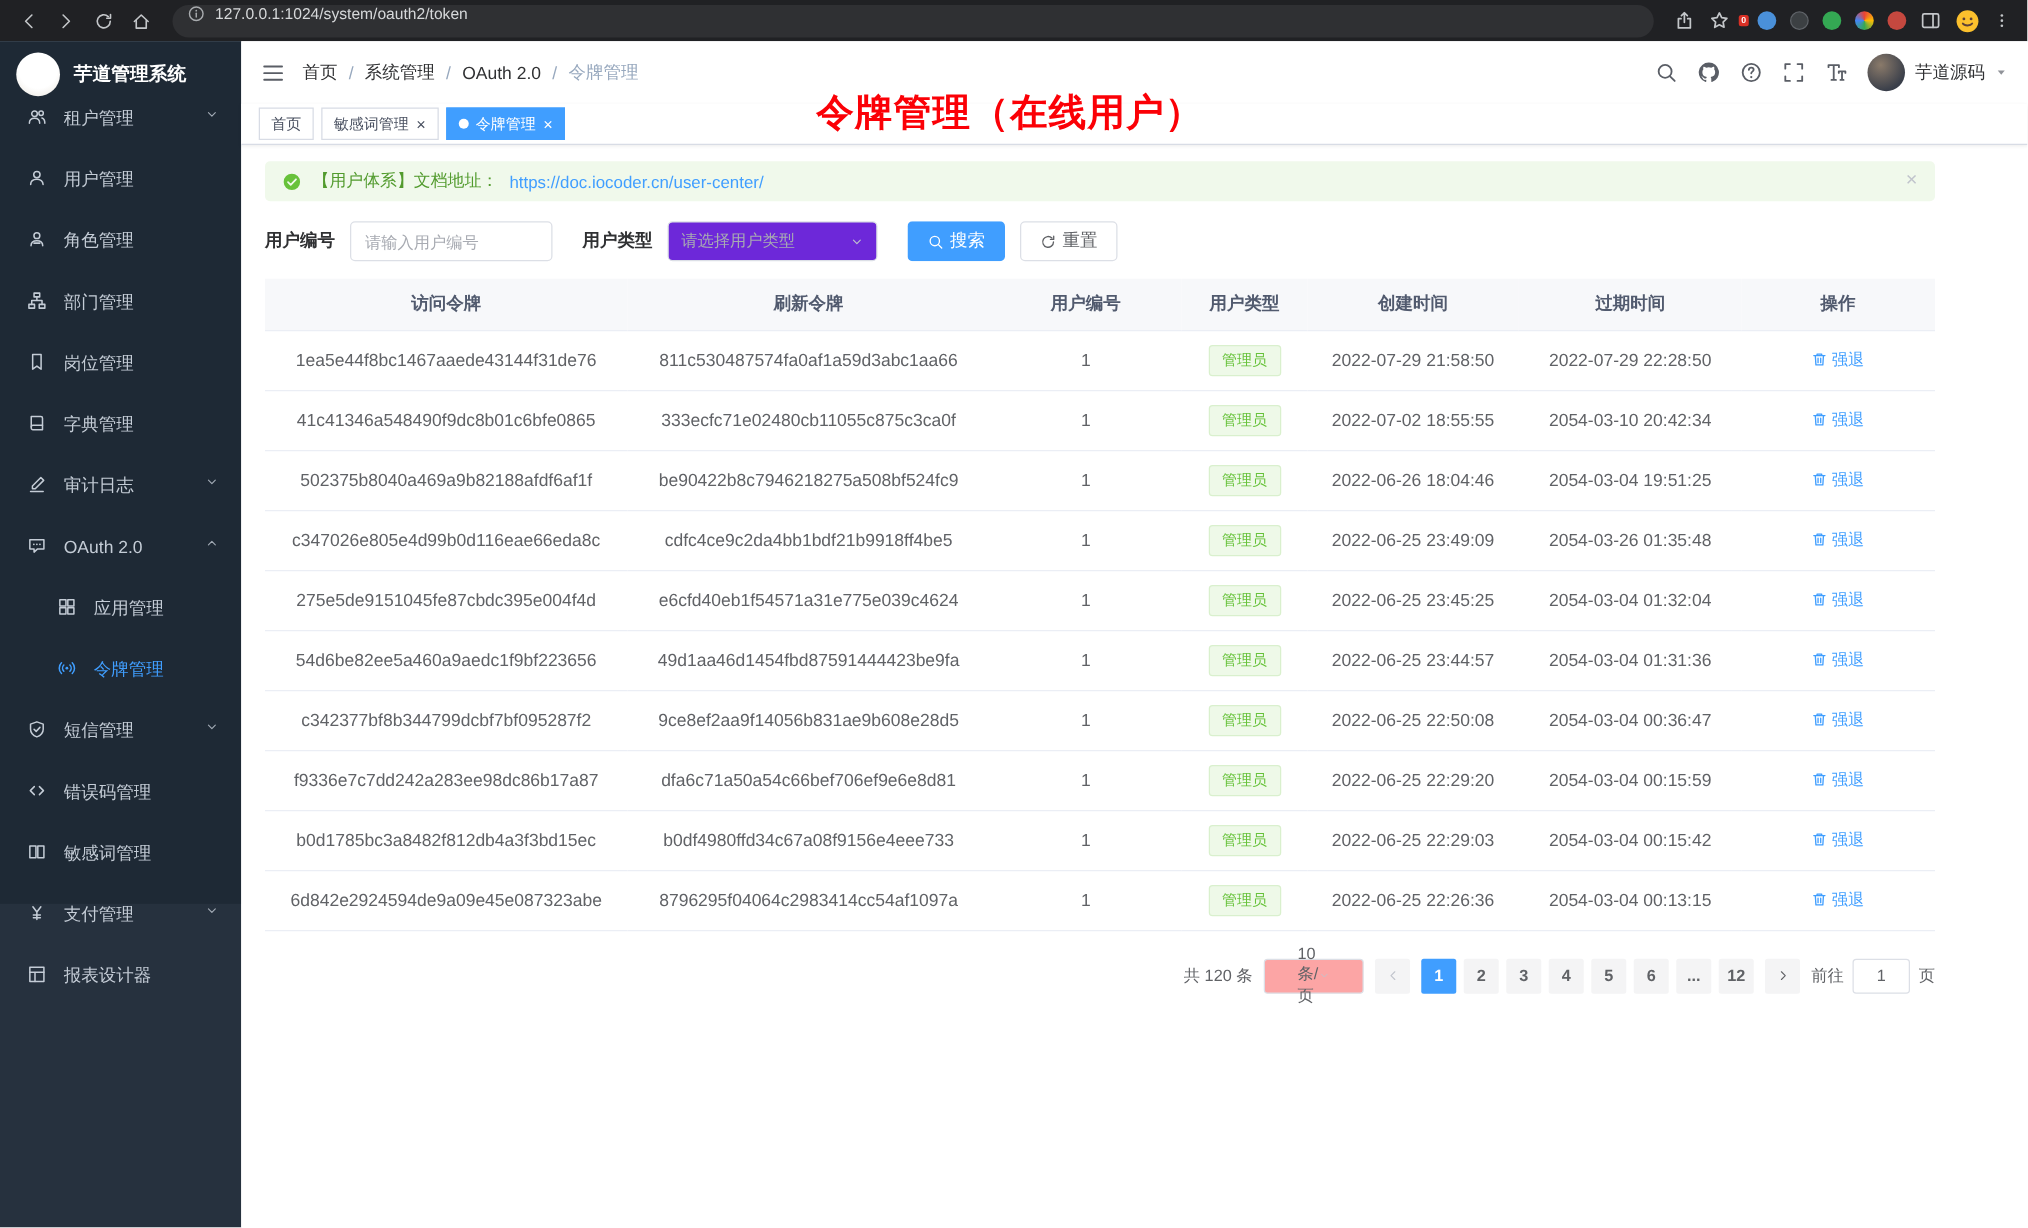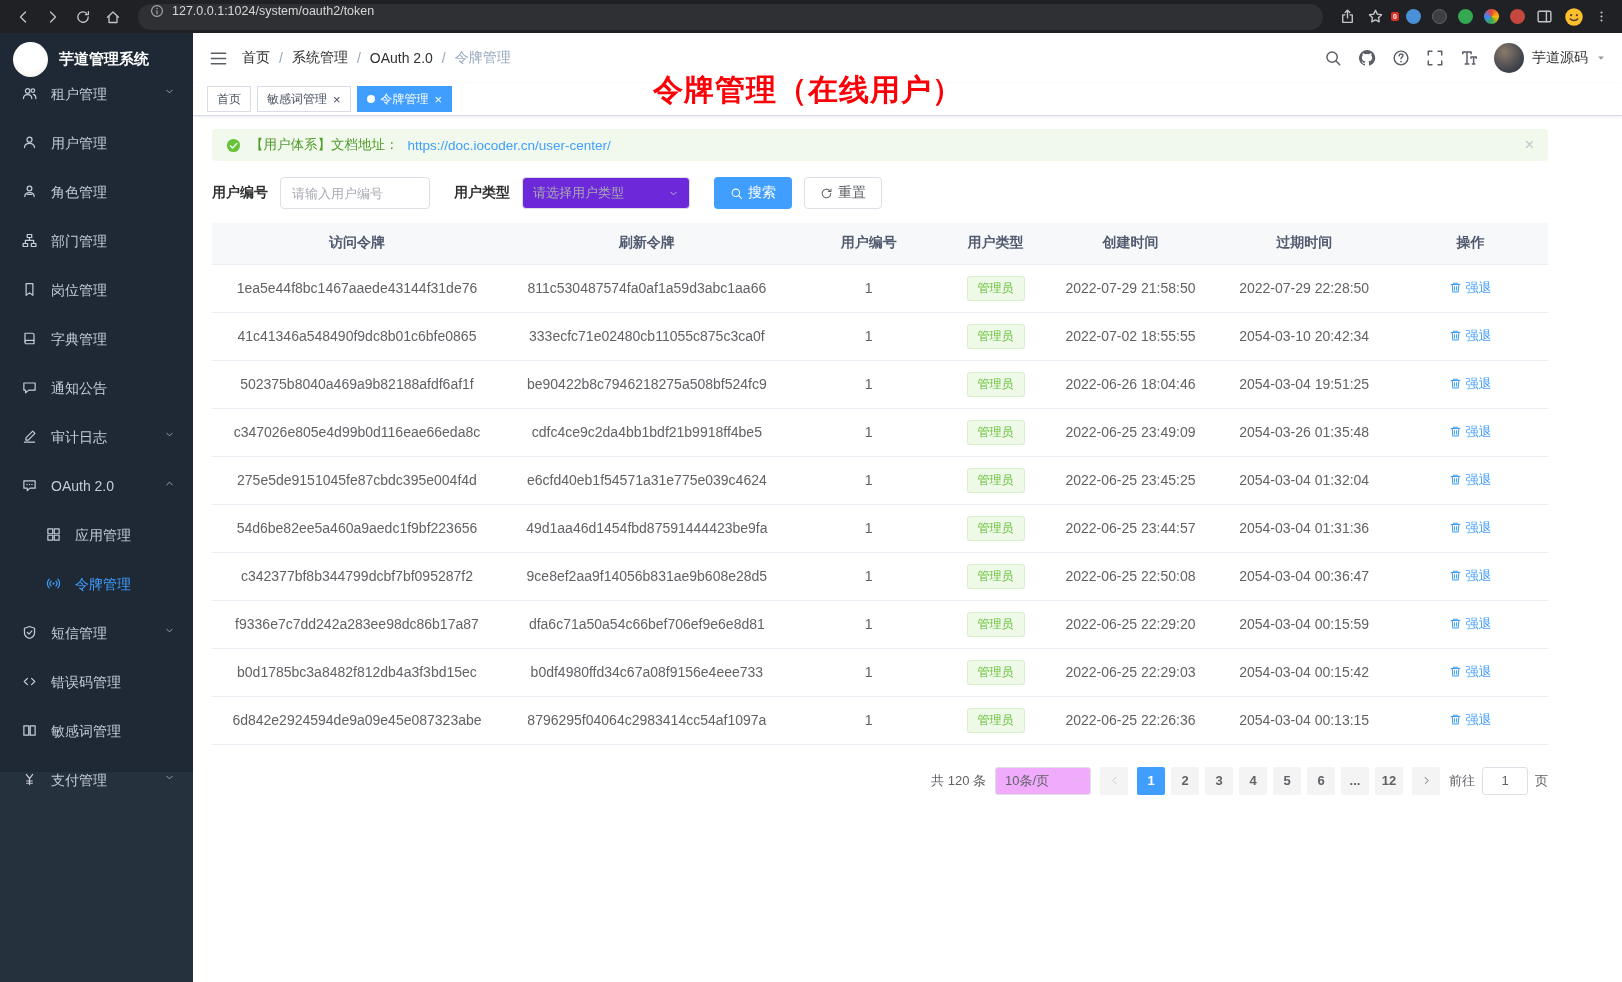--- a/index.html
+++ b/index.html
@@ -64,39 +64,39 @@
 
 .content{flex:1;padding:13px 74px 0 19px;min-width:0}
 .alert{height:32px;background:#f0f9eb;border-radius:4px;display:flex;align-items:center;gap:9px;padding:0 14px;font-size:13.5px;color:#529b2e}
 .alert .icon.chk{width:15px;height:15px}
 .alert-link{color:#409eff;text-decoration:none;cursor:pointer}
 .alert-close{margin-left:auto;color:#c0c4cc;font-size:16px;cursor:pointer;line-height:1}
 
 .filters{display:flex;align-items:center;gap:12px;margin:16px 0 14px}
 .fgroup{display:flex;align-items:center;gap:12px;margin-right:12px}
 .flabel{font-size:14px;font-weight:700;color:#303133}
-.finput{width:150px;height:32px;border:1px solid #dcdfe6;border-radius:4px;padding:0 11px;font-size:13px;color:#606266;outline:none;font-family:inherit}
+.finput{width:162px;height:32px;border:1px solid #dcdfe6;border-radius:4px;padding:0 11px;font-size:13px;color:#606266;outline:none;font-family:inherit}
 .finput::placeholder{color:#a8abb2}
 .fselect{width:168px;height:32px;border:1px solid #dcdfe6;border-radius:4px;padding:0 10px;display:flex;align-items:center;justify-content:space-between;color:#a8abb2;font-size:13px;background:#6d28d9;cursor:pointer}
 .fselect .icon{width:11px;height:11px;color:#c0c4cc}
 .btn{height:32px;border-radius:4px;display:inline-flex;align-items:center;gap:5px;padding:0 15px;font-size:14px;cursor:pointer;border:1px solid transparent;font-family:inherit}
 .btn .icon{width:13px;height:13px}
 .btn-primary{background:#409eff;color:#fff}
 .btn-plain{background:#fff;border-color:#dcdfe6;color:#606266}
 
 table{width:100%;border-collapse:collapse;table-layout:fixed}
 thead th{height:41px;background:#f7f8fa;color:#515a6e;font-weight:700;font-size:14px;border-bottom:1px solid #ebeef5;text-align:center}
 tbody td{height:48px;text-align:center;font-size:14px;color:#606266;border-bottom:1px solid #ebeef5;white-space:nowrap;overflow:hidden;text-overflow:ellipsis}
 .tag-success{display:inline-block;padding:3px 10px;font-size:12px;border-radius:3px;background:#eef9e8;border:1px solid #d9f0cd;color:#67c23a}
 .link-btn{display:inline-flex;align-items:center;gap:3px;color:#409eff;font-size:13px;cursor:pointer}
 .link-btn .icon{width:13px;height:13px}
 
 
 .pagination{display:flex;align-items:center;justify-content:flex-end;gap:9px;margin-top:22px;font-size:13px;color:#606266}
-.psize{width:96px;height:28px;border:1px solid #dcdfe6;border-radius:3px;display:flex;align-items:center;justify-content:space-between;padding:0 9px;background:#f0abfc;cursor:pointer}
+.psize{width:80px;height:28px;border:1px solid #dcdfe6;border-radius:3px;display:flex;align-items:center;justify-content:space-between;padding:0 26px;background:#fca5a5;cursor:pointer}
 .psize .icon{width:9px;height:9px;color:#c0c4cc}
 .pages{display:flex;gap:6px}
 .pbtn{min-width:28px;height:28px;padding:0 3px;background:#f4f4f5;border-radius:2px;display:inline-flex;align-items:center;justify-content:center;color:#606266;font-weight:600;cursor:pointer}
 .pbtn .icon{width:11px;height:11px}
 .pbtn.active{background:#409eff;color:#fff}
 .pbtn.disabled{color:#c0c4cc}
 .goto{display:flex;align-items:center;gap:7px}
 .goto-input{width:46px;height:28px;border:1px solid #dcdfe6;border-radius:3px;text-align:center;font-size:13px;color:#606266;outline:none;font-family:inherit}
 </style>
 </head>
@@ -254,28 +254,20 @@
               <svg viewBox="0 0 16 16" fill="none" stroke="currentColor" stroke-width="1.3" stroke-linecap="round" stroke-linejoin="round">
                 <path d="M3.2 2.4h8.2a1.4 1.4 0 0 1 1.4 1.4v9.8H4.6a1.4 1.4 0 0 1-1.4-1.4z"></path>
                 <path d="M3.2 11.2a1.4 1.4 0 0 1 1.4-1.3h8.2"></path>
               </svg>
             </span>
             <span class="mlabel">字典管理</span>
           </div>
           <div class="menu-item">
             <span class="icon mi">
               <svg viewBox="0 0 16 16" fill="none" stroke="currentColor" stroke-width="1.3" stroke-linecap="round" stroke-linejoin="round">
-                <path d="M2 3.2h12v7.6H7.2L3.8 13.6v-2.8H2z"></path>
-              </svg>
-            </span>
-            <span class="mlabel">通知公告</span>
-          </div>
-          <div class="menu-item">
-            <span class="icon mi">
-              <svg viewBox="0 0 16 16" fill="none" stroke="currentColor" stroke-width="1.3" stroke-linecap="round" stroke-linejoin="round">
                 <path d="M11.4 2.2l2.4 2.4-7.2 7.2H4.2V9.4z"></path>
                 <path d="M2.6 14h10.8"></path>
               </svg>
             </span>
             <span class="mlabel">审计日志</span>
             <span class="icon arrow">
               <svg viewBox="0 0 16 16" fill="none" stroke="currentColor" stroke-width="1.3" stroke-linecap="round" stroke-linejoin="round">
                 <path d="M4 6l4 4 4-4"></path>
               </svg>
             </span>
@@ -354,20 +346,29 @@
             <svg viewBox="0 0 16 16" fill="none" stroke="currentColor" stroke-width="1.3" stroke-linecap="round" stroke-linejoin="round">
               <path d="M4.6 2.6L8 7.1l3.4-4.5M8 7.1v6.3M5 9.6h6M5 12h6"></path>
             </svg>
           </span>
           <span class="mlabel">支付管理</span>
           <span class="icon arrow">
             <svg viewBox="0 0 16 16" fill="none" stroke="currentColor" stroke-width="1.3" stroke-linecap="round" stroke-linejoin="round">
               <path d="M4 6l4 4 4-4"></path>
             </svg>
           </span>
+        </div>
+        <div class="menu-item">
+          <span class="icon mi">
+            <svg viewBox="0 0 16 16" fill="none" stroke="currentColor" stroke-width="1.3" stroke-linecap="round" stroke-linejoin="round">
+              <rect x="2" y="2" width="12" height="12"></rect>
+              <path d="M2 6.2h12M6.4 6.2V14"></path>
+            </svg>
+          </span>
+          <span class="mlabel">报表设计器</span>
         </div>
       </nav>
   </aside>
 
   <div class="main">
 
     <div class="annotation">令牌管理（在线用户）</div>
 
     <header class="topbar">
       <span class="hamburger icon">

